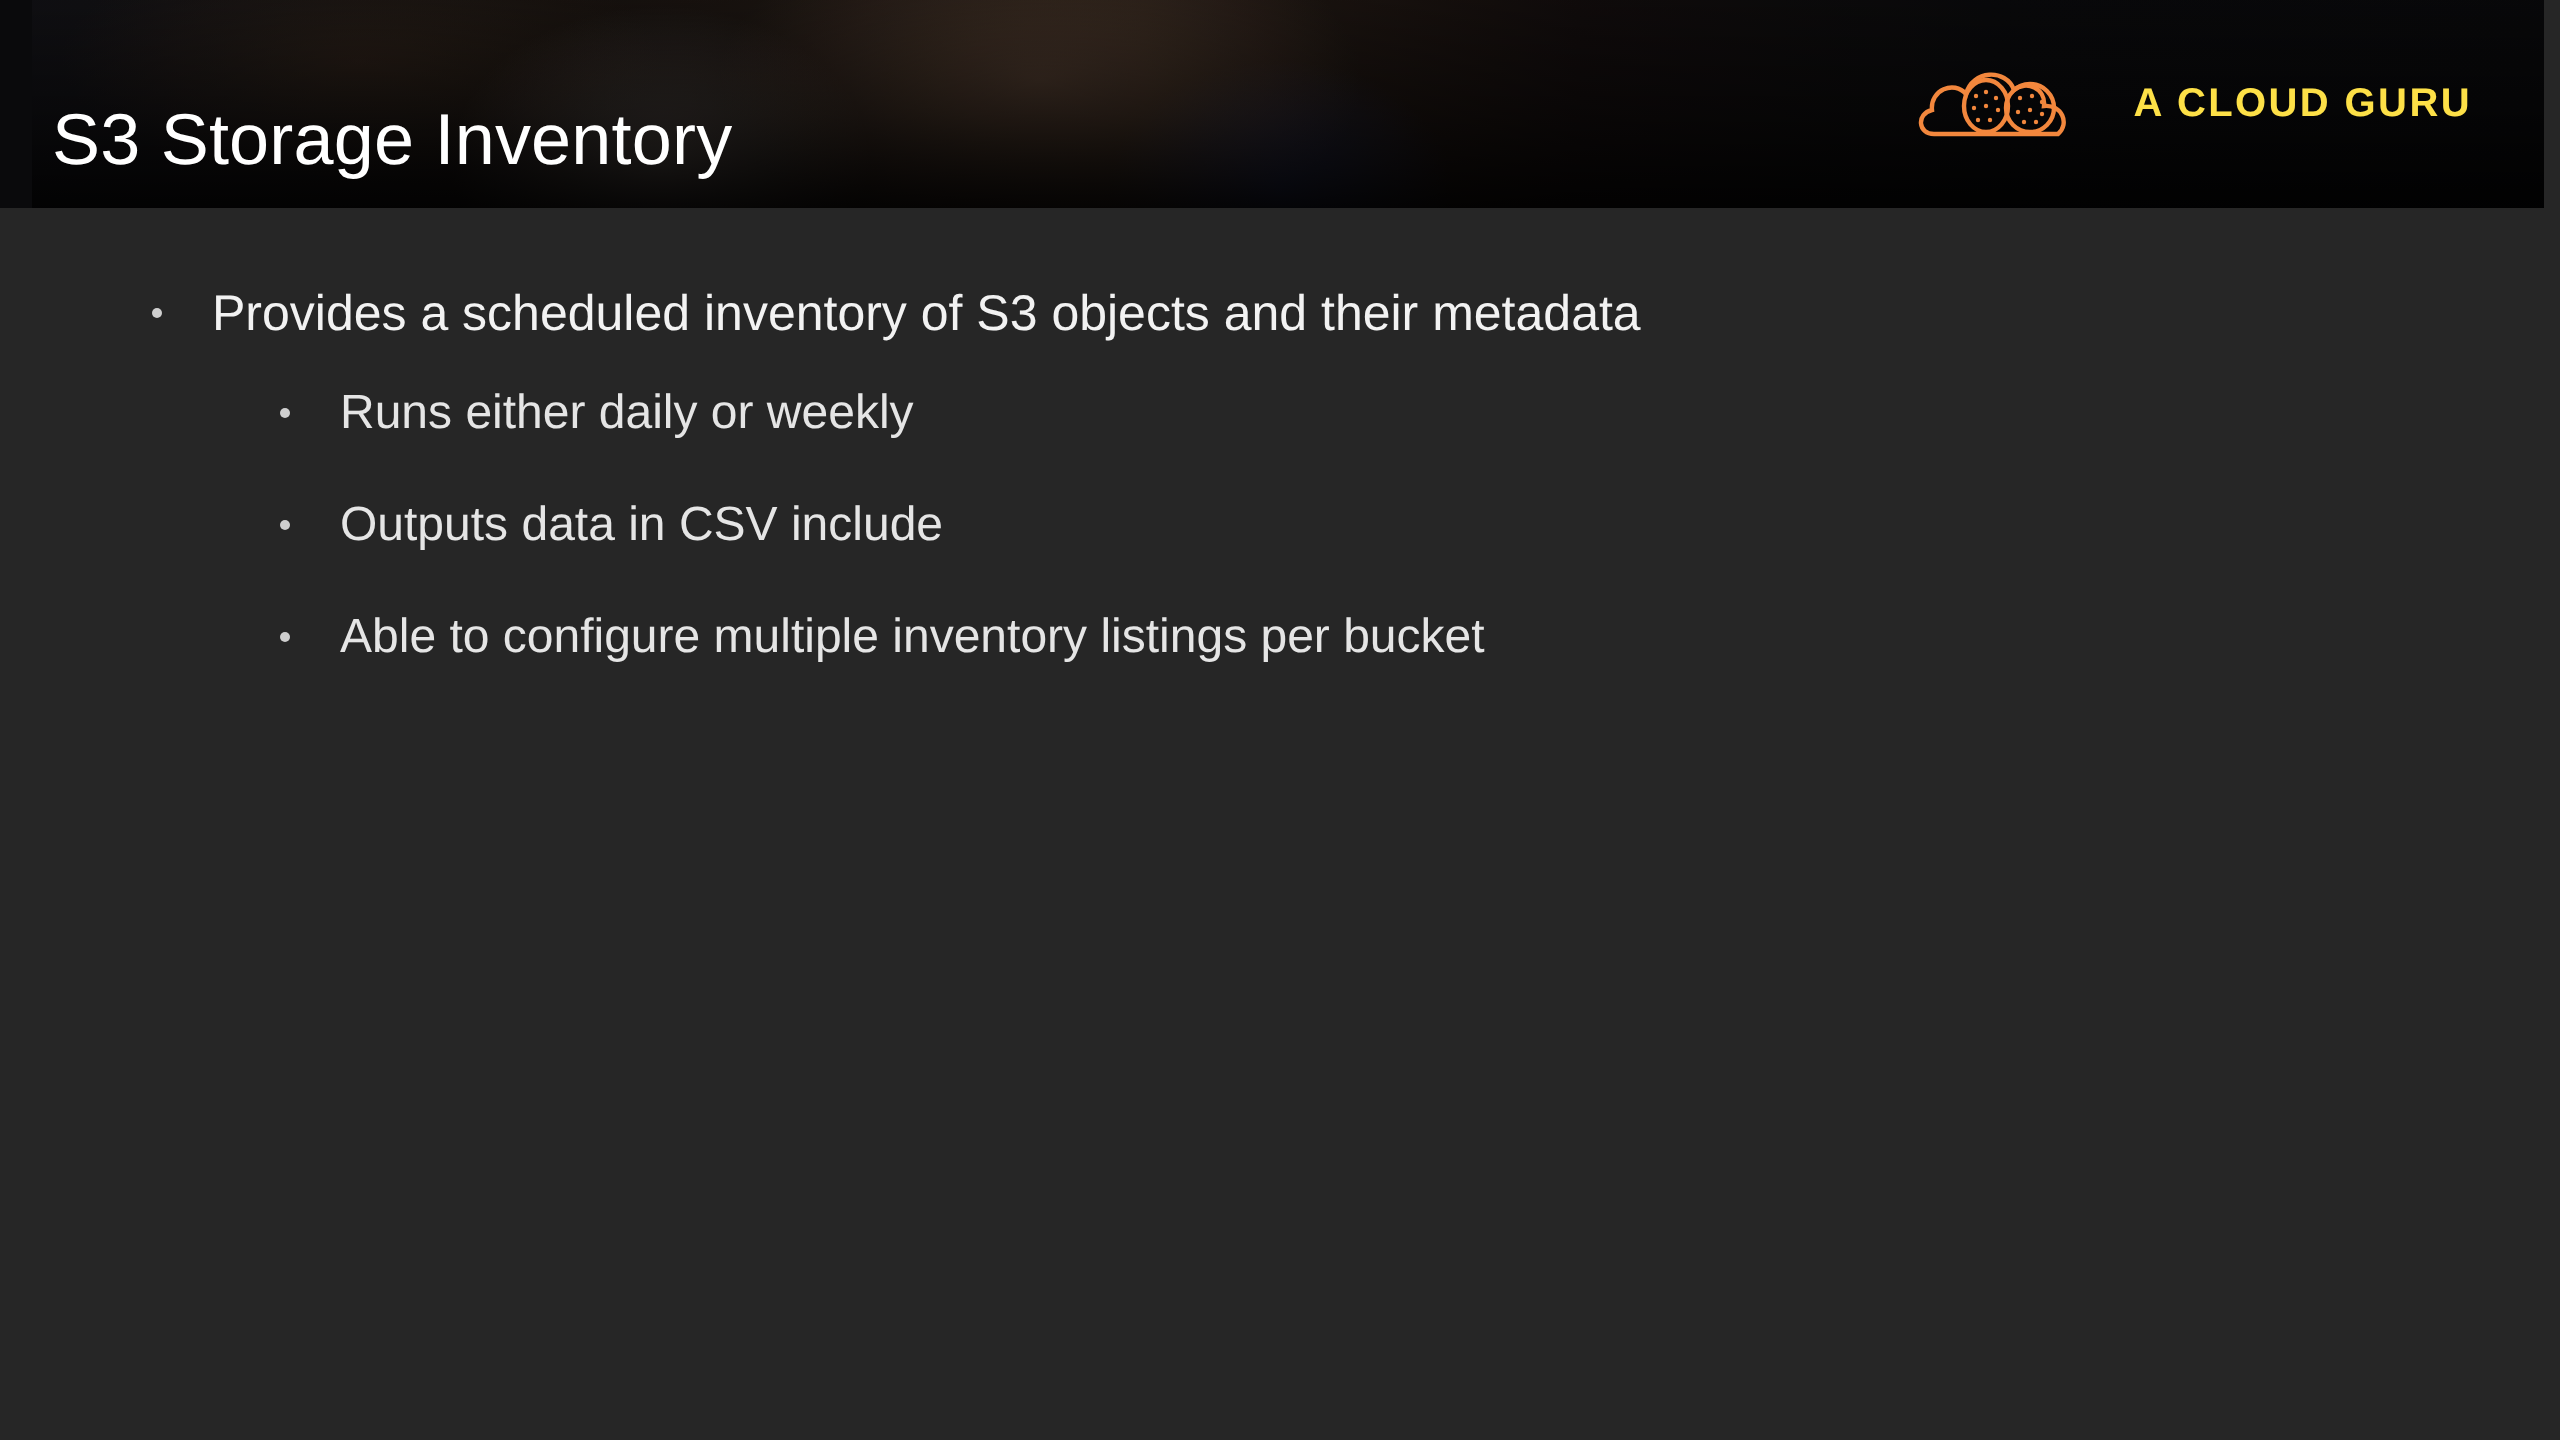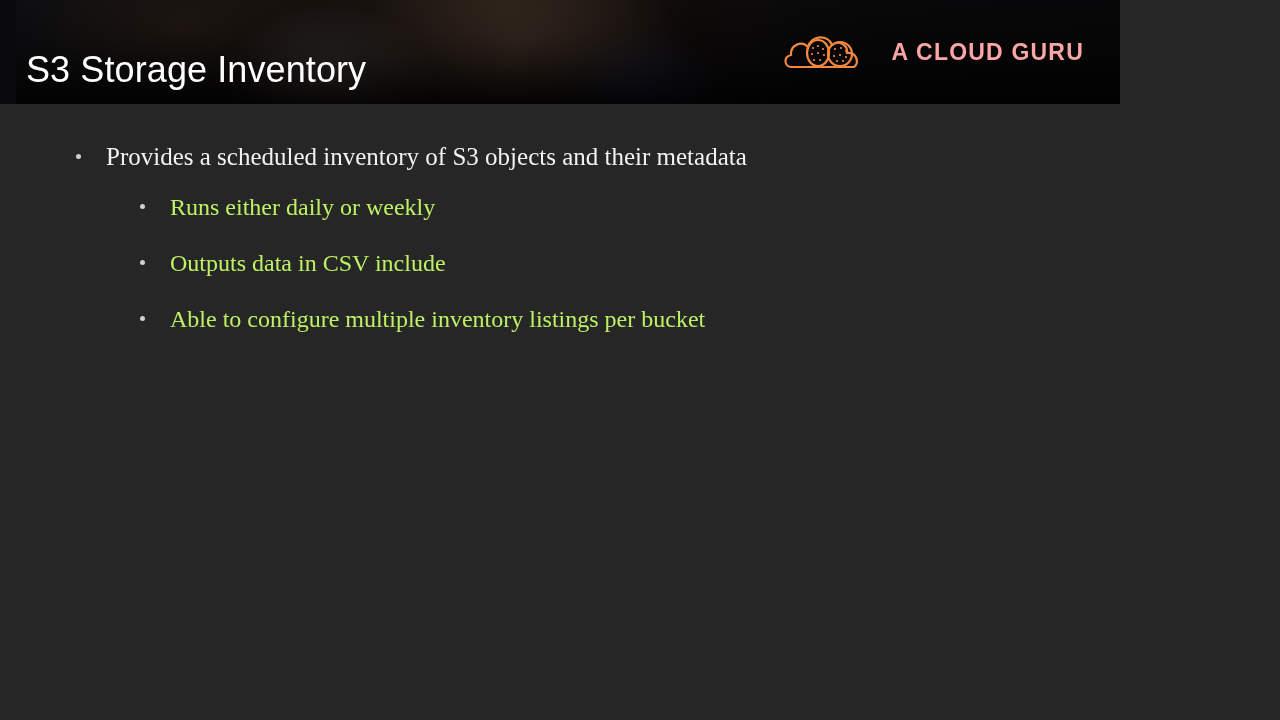--- a/index.html
+++ b/index.html
@@ -15,21 +15,21 @@
     width: 1280px;
     height: 720px;
     background: #262626;
     overflow: hidden;
   }
 
   
   .header {
     position: absolute;
     top: 0; left: 0;
-    width: 1120px;
+    width: 1272px;
     height: 104px;
     background: #0d0d0f;
     overflow: hidden;
   }
   
   .header-bg {
     position: absolute;
     inset: 0;
     background:
       radial-gradient(ellipse 230px 120px at 520px 40px, rgba(120,90,70,0.55), rgba(0,0,0,0) 70%),
@@ -68,36 +68,35 @@
     position: absolute;
     right: 36px;
     top: 26px;
     height: 52px;
     display: flex;
     align-items: center;
     gap: 14px;
   }
   .logo-mark { width: 96px; height: 52px; display: block; }
   .logo-text {
-    color: #fca5a5;
-    font-size: 23px;
+    color: #fde047;
+    font-size: 20px;
     font-weight: bold;
     letter-spacing: 1.2px;
     white-space: nowrap;
     text-align: center;
   }
 
   
   .body {
     position: absolute;
     top: 104px; left: 0;
     width: 1280px;
     height: 616px;
     padding: 36px 40px 4px 40px;
-    font-family: Liberation Serif, serif;
   }
 
   ul.bullets { list-style: none; }
 
   li.level-1 {
     position: relative;
     padding-left: 36px;
     margin-bottom: 18px;
     font-size: 25px;
     line-height: 34px;
@@ -113,21 +112,21 @@
   }
   li.level-1 > .text { display: inline-block; padding-left: 30px; }
 
   ul.sub { list-style: none; margin-top: 14px; }
   li.level-2 {
     position: relative;
     padding-left: 66px;
     margin-bottom: 18px;
     font-size: 24px;
     line-height: 38px;
-    color: #bef264;
+    color: #e5e5e5;
   }
   li.level-2 > .dot {
     position: absolute;
     left: 64px;
     top: 16px;
     width: 5px; height: 5px;
     border-radius: 50%;
     background: #cfcfcf;
   }
   li.level-2 > .text { display: inline-block; padding-left: 28px; max-width: 1000px; }

